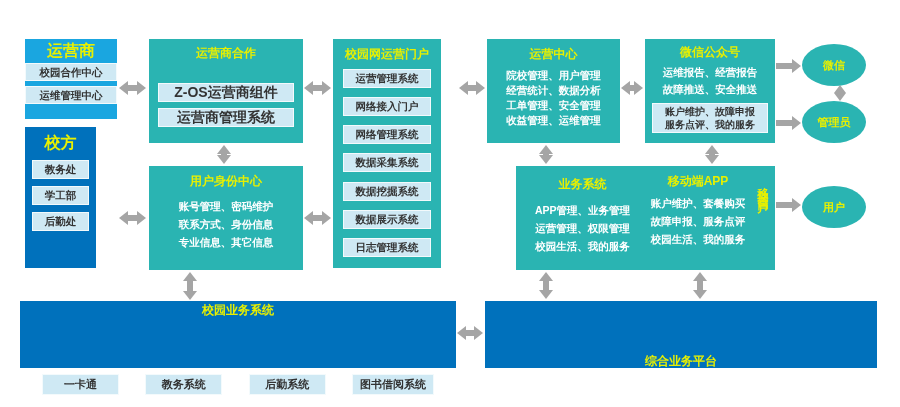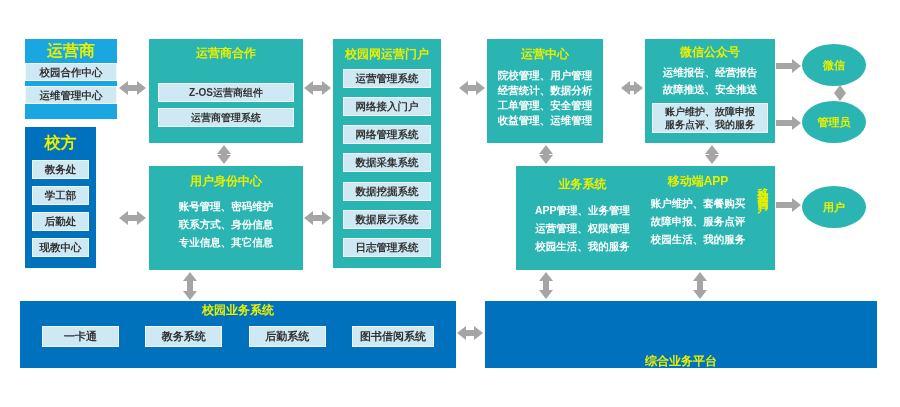--- a/index.html
+++ b/index.html
@@ -17,21 +17,21 @@
   .sub{background:var(--subbox);border:1px solid rgba(255,255,255,.75);color:var(--dark);
        font-weight:bold;text-align:center;overflow:hidden;white-space:nowrap;}
   
   .side .title{font-size:16px;padding-top:5px;}
   .side .sub{margin:5px 0 0;height:18px;line-height:16px;font-size:10.5px;}
   .school .title{padding-top:9px;}
   .school .sub{margin:7px 7px 0;height:19px;line-height:17px;}
   .school .sub.first{margin-top:10px;}
   
   .opcoop .title{padding-top:7px;}
-  .opcoop .sub{margin:6px 9px 0;height:19px;line-height:17px;font-size:10px;}
+  .opcoop .sub{margin:6px 9px 0;height:19px;line-height:17px;font-size:14px;}
   .opcoop .sub.first{margin-top:23px;}
   
   .lines{color:#fff;font-weight:bold;font-size:10.5px;text-align:center;}
   .identity .title{padding-top:8px;}
   .identity .lines{margin-top:9px;line-height:18px;}
   .opcenter .title{padding-top:8px;}
   .opcenter .lines{margin-top:7px;line-height:15px;}
   .bizsys .title{padding-top:11px;}
   .bizsys .lines{margin-top:10px;line-height:18px;}
   
@@ -49,21 +49,21 @@
   .mobile .title{padding-top:8px;margin-right:24px;}
   .mobile .lines{margin-top:6px;line-height:18px;margin-right:24px;}
   .vlabel{position:absolute;right:5px;top:12px;writing-mode:vertical-rl;text-orientation:upright;
     color:var(--yellow);font-weight:bold;font-size:11px;letter-spacing:3px;line-height:14px;}
   
   .ellipse{position:absolute;width:64px;height:42px;border-radius:50%;background:var(--teal);
     color:var(--yellow);font-weight:bold;font-size:11px;display:flex;align-items:center;justify-content:center;}
   
   .campus .title{padding-top:2px;}
   .campus-items{margin:9px 22px 0;display:flex;justify-content:space-between;}
-  .campus-items .sub{width:77px;height:21px;line-height:19px;font-size:11px;}
+  .campus-items .sub{width:77px;height:21px;line-height:19px;font-size:11px;margin-top:48px;}
   .campus-items .sub.wide{width:82px;}
   .platform{display:flex;align-items:flex-end;justify-content:center;}
   
   .ah{position:absolute;height:14px;}
   .ah::before,.ah::after{content:"";position:absolute;top:0;width:0;height:0;
     border-top:7px solid transparent;border-bottom:7px solid transparent;}
   .ah::before{left:0;border-right:9px solid var(--arrow);}
   .ah::after{right:0;border-left:9px solid var(--arrow);}
   .ah .bar{position:absolute;left:8px;right:8px;top:4px;height:6px;background:var(--arrow);}
   .av{position:absolute;width:14px;}
@@ -91,21 +91,20 @@
     <div class="title">运营商</div>
     <div class="sub">校园合作中心</div>
     <div class="sub">运维管理中心</div>
   </div>
 
   <div class="box navy side school" style="left:25px;top:127px;width:71px;height:141px">
     <div class="title">校方</div>
     <div class="sub first">教务处</div>
     <div class="sub">学工部</div>
     <div class="sub">后勤处</div>
-    <div class="sub">现教中心</div>
   </div>
 
   <div class="box teal opcoop" style="left:149px;top:39px;width:154px;height:104px">
     <div class="title">运营商合作</div>
     <div class="sub first">Z-OS运营商组件</div>
     <div class="sub">运营商管理系统</div>
   </div>
 
   <div class="box teal identity" style="left:149px;top:166px;width:154px;height:104px">
     <div class="title">用户身份中心</div>
@@ -122,21 +121,21 @@
       <div class="sub">运营管理系统</div>
       <div class="sub">网络接入门户</div>
       <div class="sub">网络管理系统</div>
       <div class="sub">数据采集系统</div>
       <div class="sub">数据挖掘系统</div>
       <div class="sub">数据展示系统</div>
       <div class="sub">日志管理系统</div>
     </div>
   </div>
 
-  <div class="box teal opcenter" style="left:487px;top:39px;width:116px;height:104px">
+  <div class="box teal opcenter" style="left:487px;top:39px;width:133px;height:104px">
     <div class="title">运营中心</div>
     <div class="lines">
       <div>院校管理、用户管理</div>
       <div>经营统计、数据分析</div>
       <div>工单管理、安全管理</div>
       <div>收益管理、运维管理</div>
     </div>
   </div>
 
   <div class="box teal bizsys" style="left:516px;top:166px;width:133px;height:104px">

